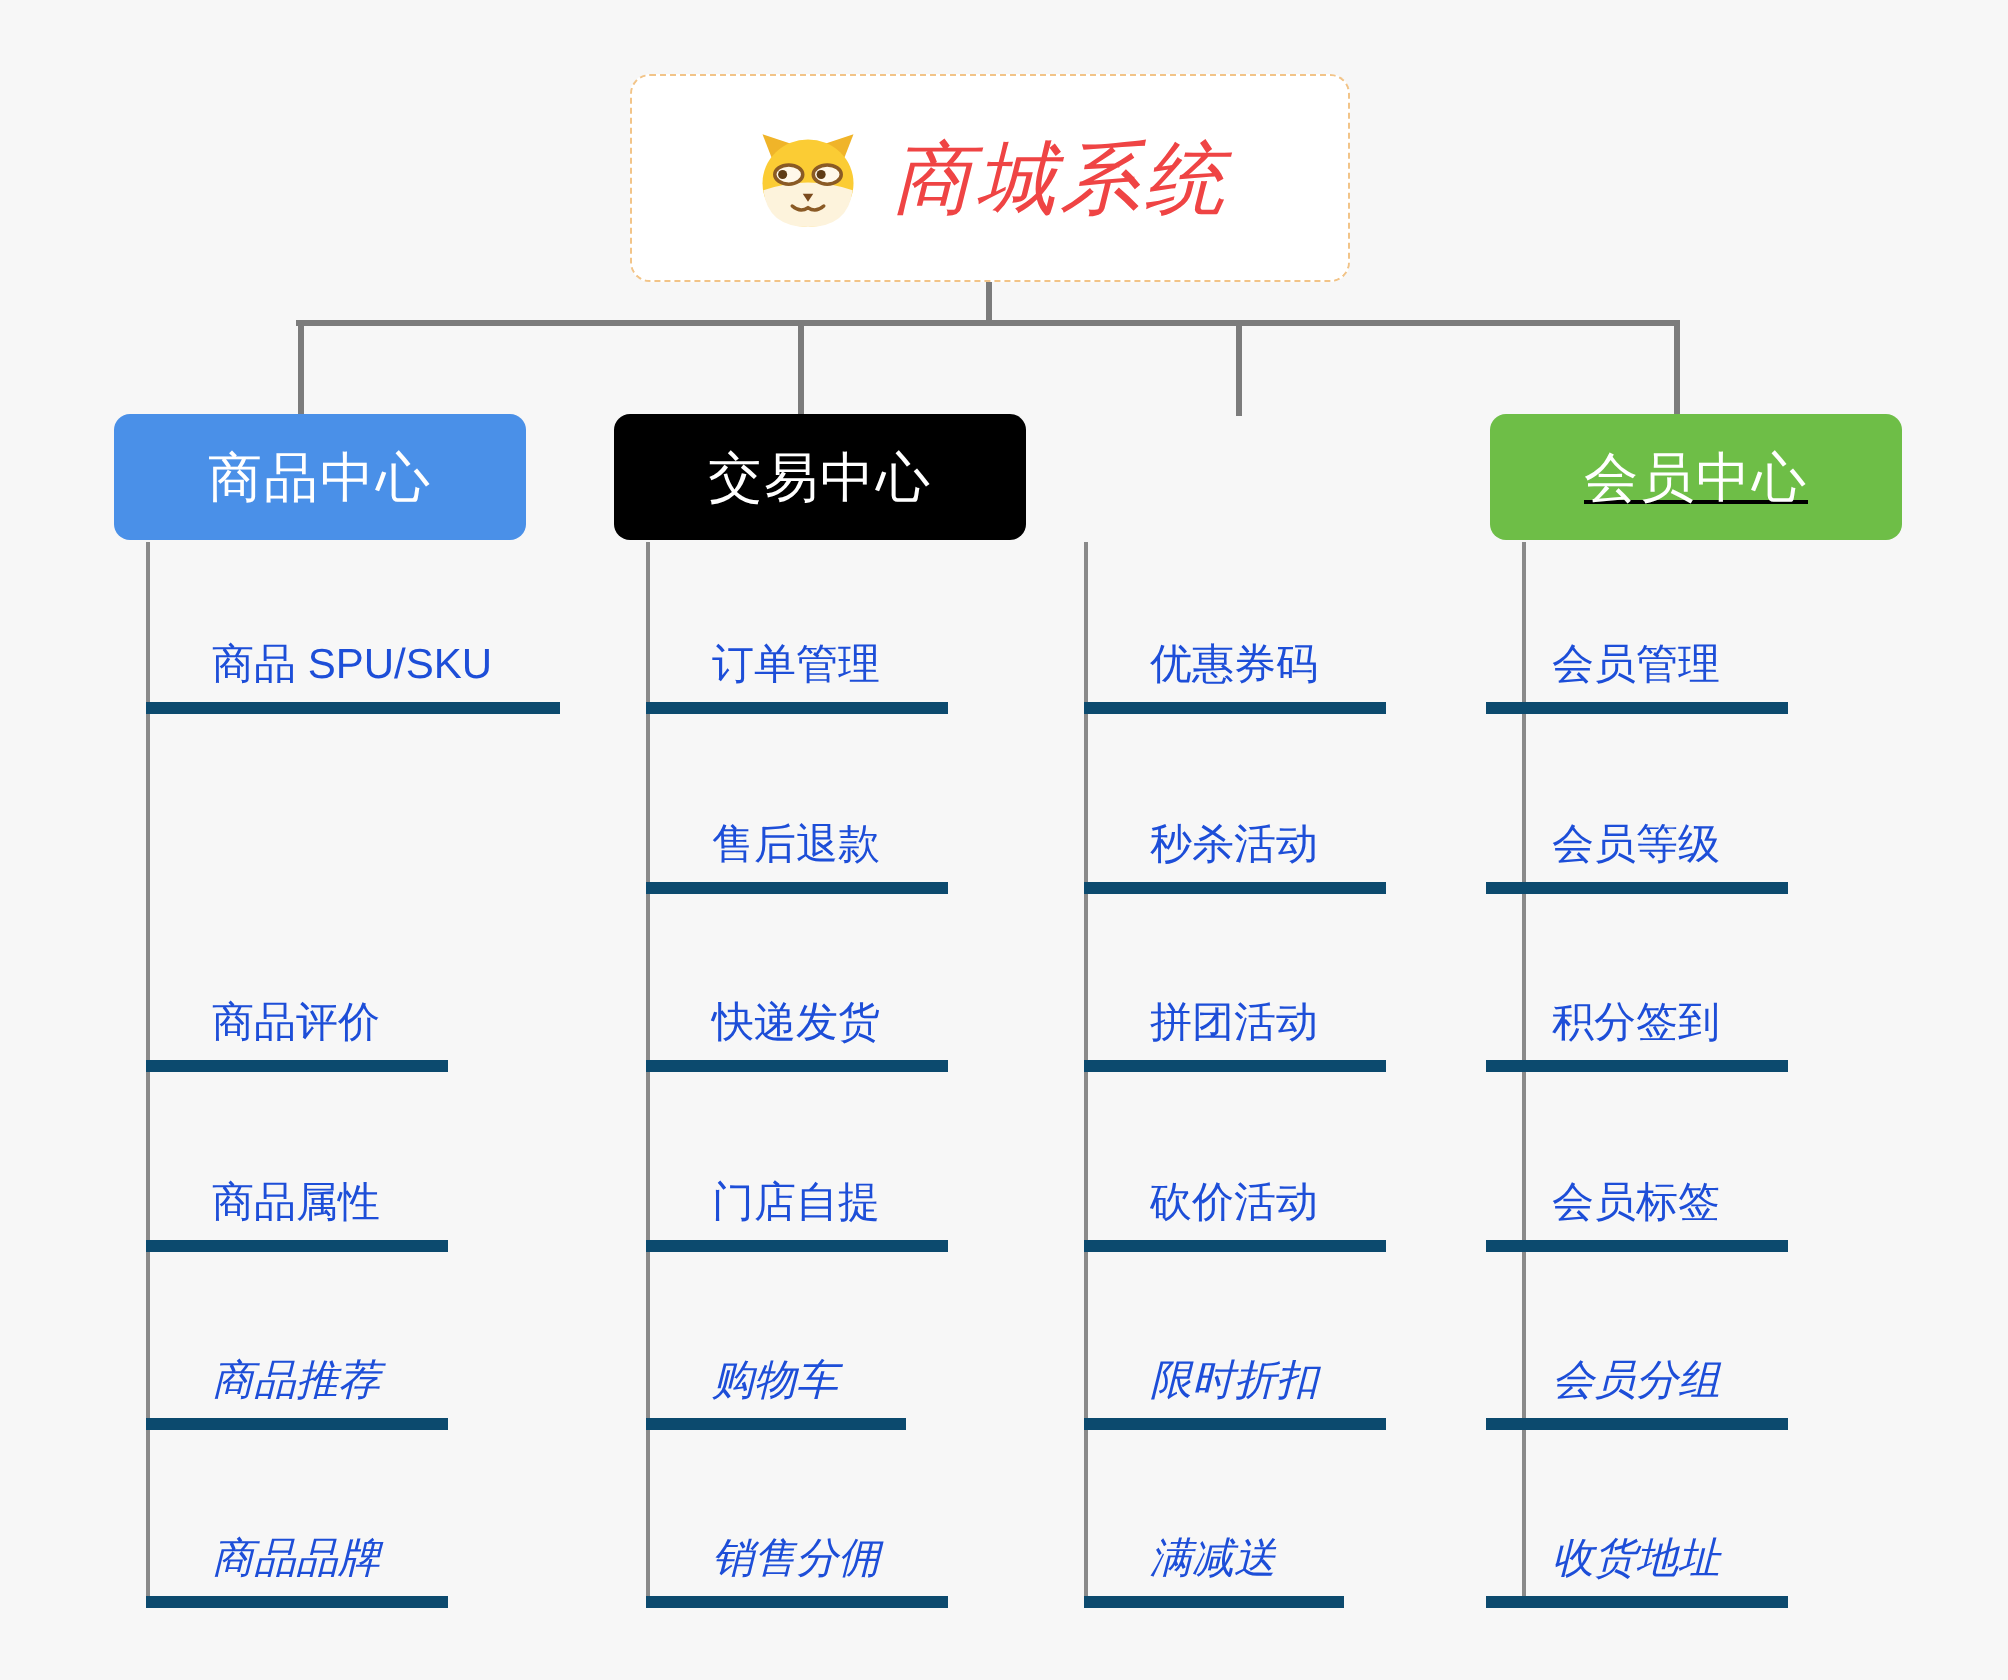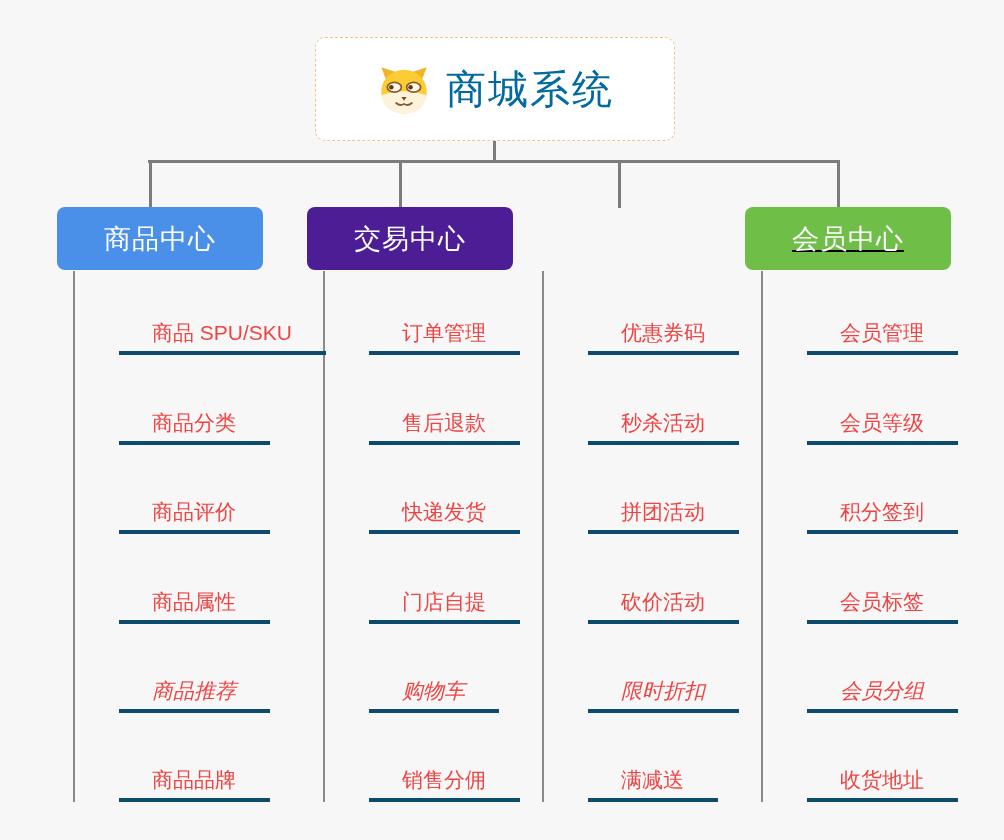--- a/index.html
+++ b/index.html
@@ -24,24 +24,24 @@
   .branch-node{position:absolute;top:207px;width:206px;height:63px;border-radius:8px;
     display:flex;align-items:center;justify-content:center;}
   .branch-node span{color:#ffffff;font-size:27px;letter-spacing:1px;}
   .b0{left:57px;} .b1{left:307px;} .b2{left:526px;} .b3{left:745px;}
 
   
   .leafline{position:absolute;top:271px;width:2px;height:531px;background:#8a8a8a;}
   .l0{left:73px;} .l1{left:323px;} .l2{left:542px;} .l3{left:761px;}
 
   
-  .leaf{position:absolute;white-space:nowrap;font-size:21px;color:#ef4444;
-    line-height:28px;padding:0 34px 4px 33px;border-bottom:4px solid #0c4a6e;margin-left:46px;}
-  .c0{left:73px;} .c1{left:323px;} .c2{left:542px;} .c3{left:761px;}
-  .r0{top:319px;} .r1{top:409px;} .r2{top:498px;} .r3{top:588px;} .r4{top:677px;font-style:italic;} .r5{top:766px;}
+  .leaf{position:absolute;white-space:nowrap;font-size:21px;color:#1d4ed8;
+    line-height:28px;padding:0 34px 4px 33px;border-bottom:6px solid #0c4a6e;}
+  .c0{left:73px;} .c1{left:323px;} .c2{left:542px;} .c3{left:743px;}
+  .r0{top:319px;} .r1{top:409px;} .r2{top:498px;} .r3{top:588px;} .r4{top:677px;font-style:italic;} .r5{top:766px;font-style:italic;}
 </style>
 </head>
 <body>
 
 <div class="canvas">
 
   <div class="conn v stem"></div>
   <div class="conn h bus"></div>
   <div class="conn v drop d0"></div>
   <div class="conn v drop d1"></div>
@@ -56,40 +56,39 @@
         <ellipse cx="32" cy="32" rx="26" ry="25" fill="#fbcc34"></ellipse>
         <path d="M6.5 36 Q32 27 57.5 36 Q55 57 32 57 Q9 57 6.5 36 Z" fill="#fdf3dc"></path>
         <ellipse cx="21" cy="27" rx="8" ry="5.5" fill="#fff8ea" stroke="#8a5a25" stroke-width="2"></ellipse>
         <circle cx="17.5" cy="27" r="2.6" fill="#5f3c15"></circle>
         <ellipse cx="43" cy="27" rx="8" ry="5.5" fill="#fff8ea" stroke="#8a5a25" stroke-width="2"></ellipse>
         <circle cx="39.5" cy="27" r="2.6" fill="#5f3c15"></circle>
         <path d="M29 38 h6 l-3 4.5 Z" fill="#7a4a1d"></path>
         <path d="M23 45 q4.5 4 9 1 q4.5 3 9 -1" stroke="#8a5a25" stroke-width="2" fill="none" stroke-linecap="round"></path>
       </svg>
     </span>
-    <span class="root-title" style="color: #0369a1;">商城系统</span>
+    <span class="root-title" style="color: #ef4444; font-style: italic;">商城系统</span>
   </div>
 
   <div class="branch-node b0" style="background: rgb(74, 144, 232);">
     <span>商品中心</span>
   </div>
-  <div class="branch-node b1" style="background: #4c1d95;">
+  <div class="branch-node b1" style="background: #000000;">
     <span>交易中心</span>
   </div>
   <div class="branch-node b3" style="background: rgb(110, 190, 71); text-decoration: underline;">
     <span>会员中心</span>
   </div>
 
   <div class="leafline l0"></div>
   <div class="leafline l1"></div>
   <div class="leafline l2"></div>
   <div class="leafline l3"></div>
 
   <div class="leaf c0 r0">商品 SPU/SKU</div>
-  <div class="leaf c0 r1">商品分类</div>
   <div class="leaf c0 r2">商品评价</div>
   <div class="leaf c0 r3">商品属性</div>
   <div class="leaf c0 r4">商品推荐</div>
   <div class="leaf c0 r5">商品品牌</div>
 
   <div class="leaf c1 r0">订单管理</div>
   <div class="leaf c1 r1">售后退款</div>
   <div class="leaf c1 r2">快递发货</div>
   <div class="leaf c1 r3">门店自提</div>
   <div class="leaf c1 r4">购物车</div>

